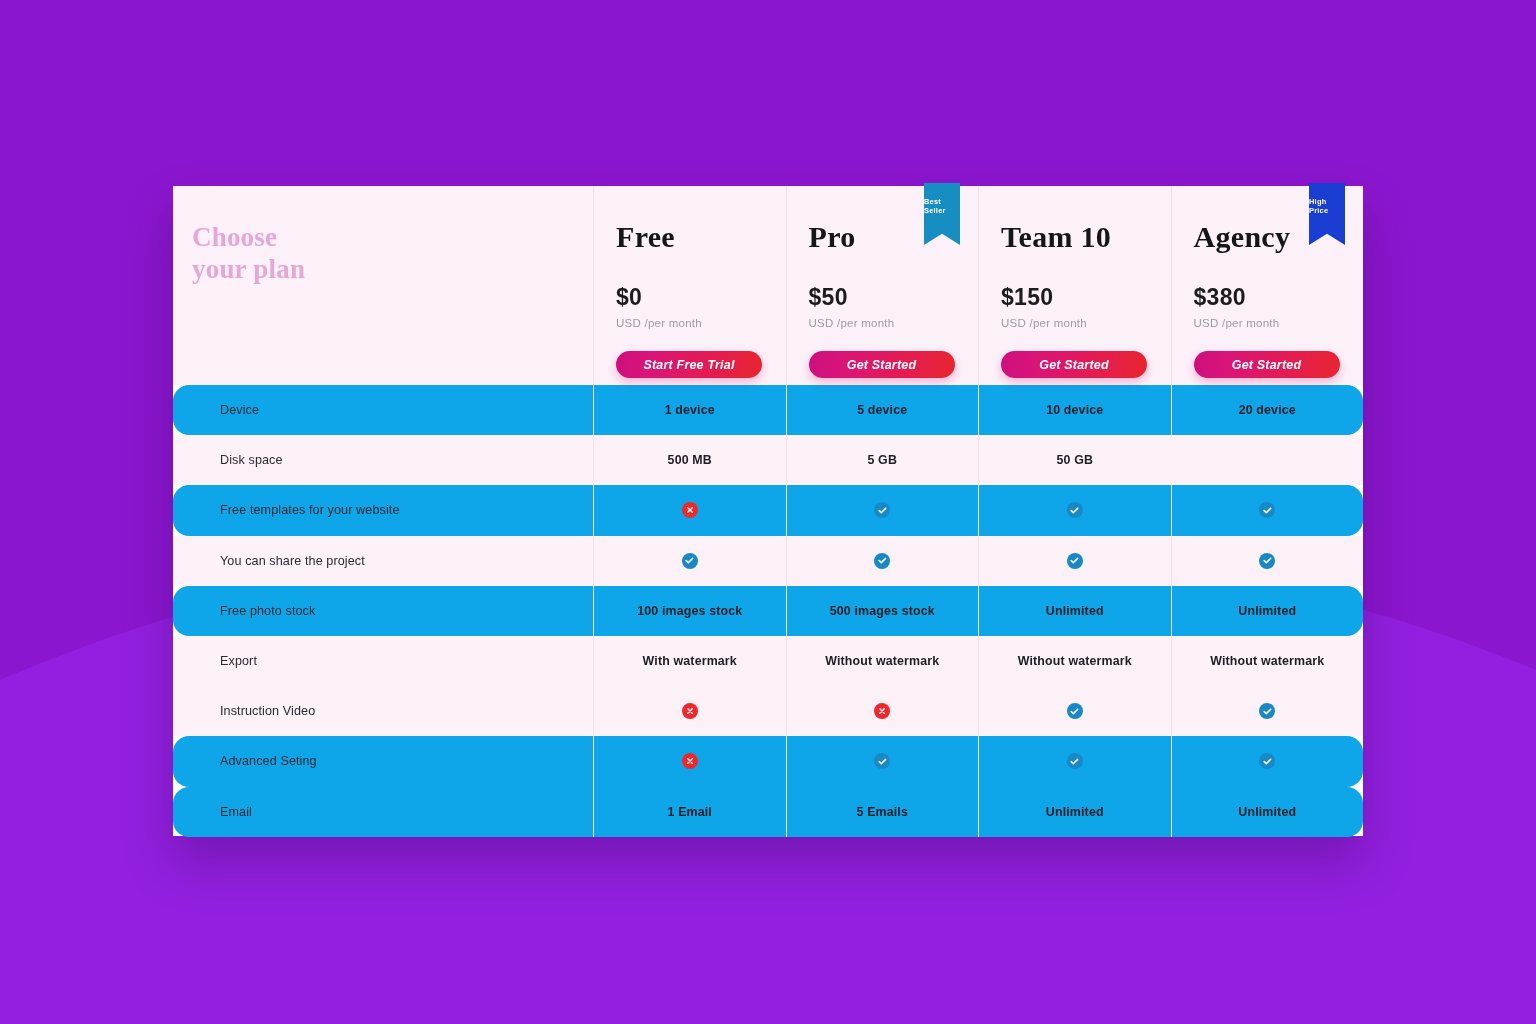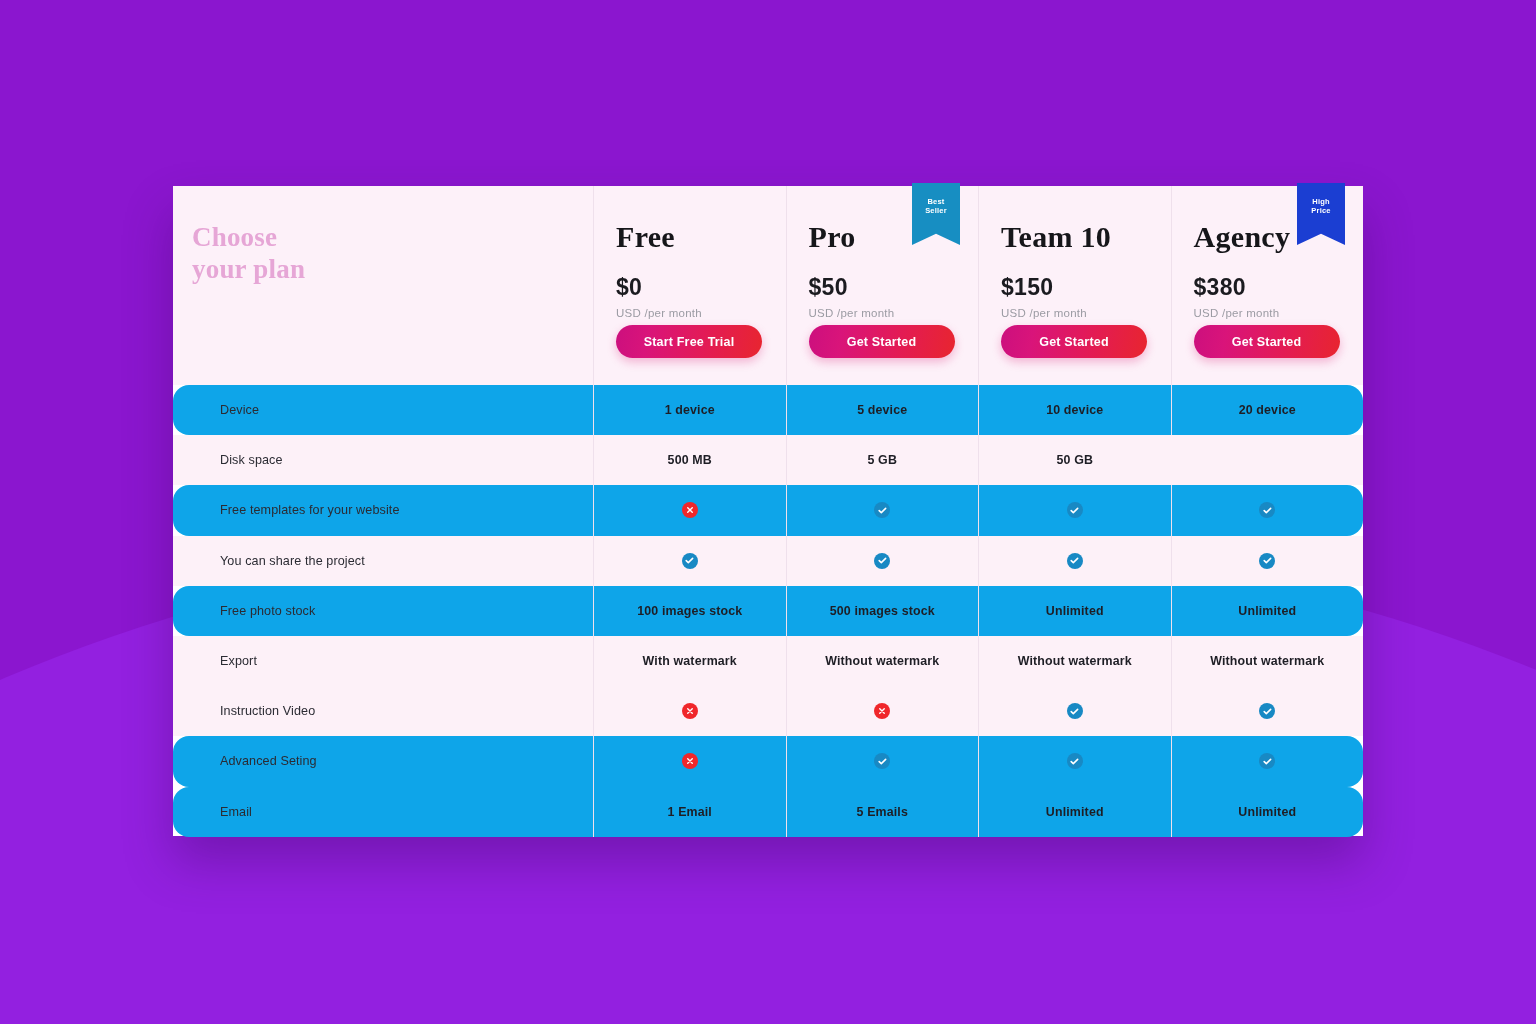--- a/index.html
+++ b/index.html
@@ -60,61 +60,61 @@
     letter-spacing:.2px;
   }
 
   .plan-name {
     font-family:"Liberation Serif", serif;
     font-weight:700;
     font-size:30px;
     color:#16161a;
     letter-spacing:.3px;
     line-height:1;
-    margin-bottom:24px;
+    margin-bottom:34px;
   }
   .plan-price {
     font-size:23px;
     font-weight:700;
     color:#1b1b20;
     letter-spacing:.3px;
     line-height:1;
   }
   .plan-period {
     font-size:11.5px;
     color:#9b9ba3;
     letter-spacing:.25px;
     margin-top:8px;
   }
   .cta {
     display:block;
-    margin-top:6px;
-    width:146px; height:33px;
+    margin-top:22px;
+    width:146px; height:27px;
     border:0;
     border-radius:17px;
     color:#fff;
     font-size:12.5px;
     font-weight:700;
     letter-spacing:.2px;
     cursor:pointer;
     background:linear-gradient(100deg,#cc0f7e 0%,#d9147a 22%,#e31b54 62%,#e8252f 100%);
     box-shadow:0 4px 10px rgba(214,20,110,.28);
     font-family:"Liberation Sans", sans-serif;
+    font-style:italic;
   }
 
   
   .ribbon {
     position:absolute;
     top:-3px;
-    width:48px; height:62px;
+    width:36px; height:62px;
     color:#fff;
     font-size:7.5px;
     font-weight:700;
     line-height:1.25;
-    text-align:center;
     padding-top:14px;
     letter-spacing:.2px;
     clip-path:polygon(0 0,100% 0,100% 100%,50% 82%,0 100%);
   }
   .ribbon.best { right:18px; background:#178ec2; }
   .ribbon.high { right:18px; background:#1b3ed2; }
 
   
   .rows { display:block; }
   .row {

